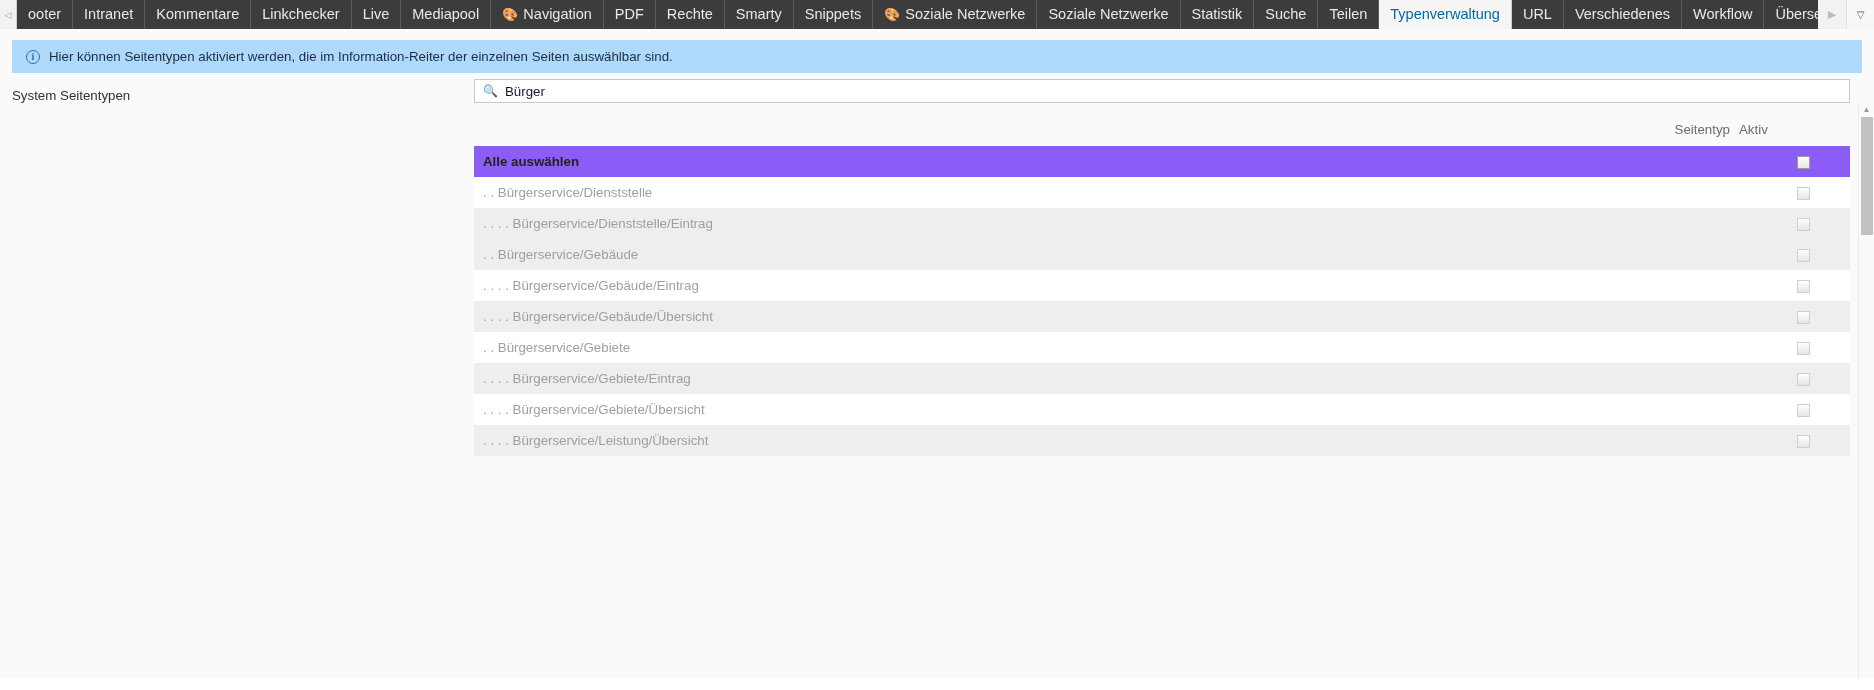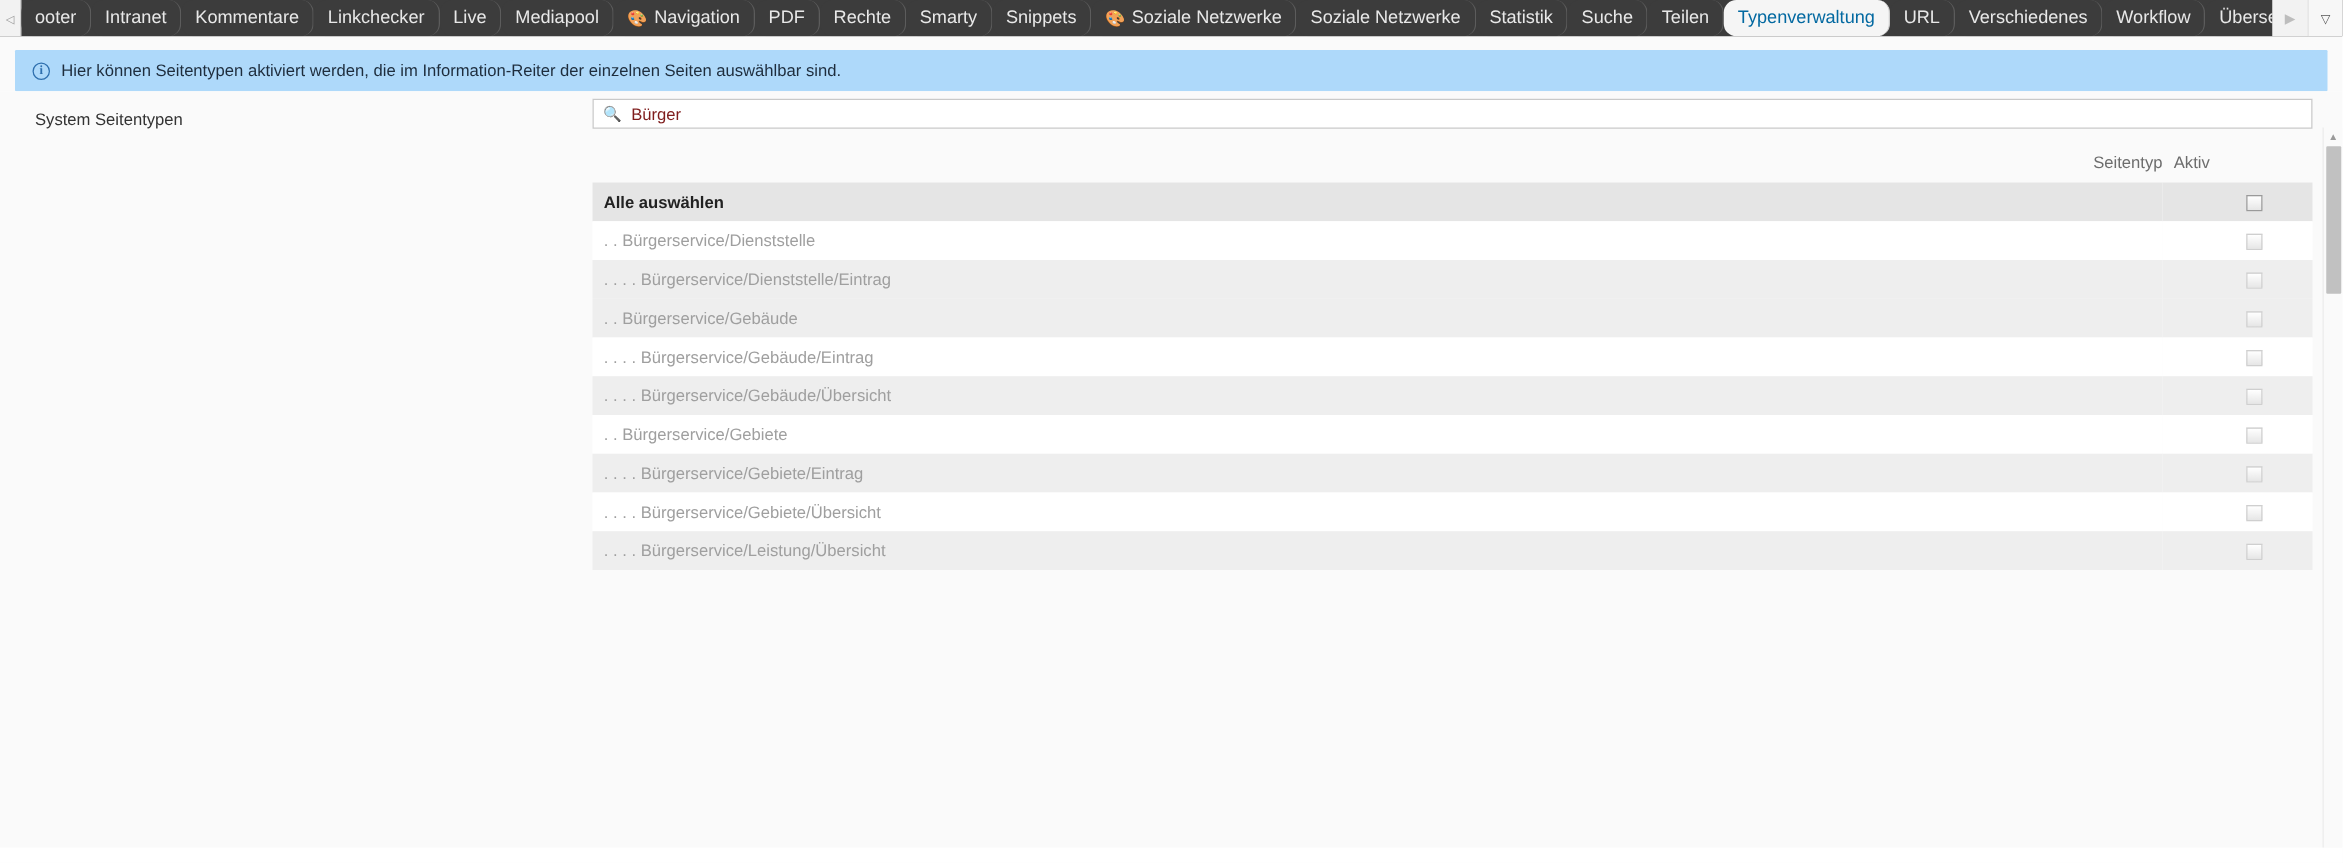--- a/index.html
+++ b/index.html
@@ -43,21 +43,20 @@
     gap: 5px;
     padding: 0 11px;
     background: #3c3c3c;
     color: #e8e8e8;
     font-size: 14.5px;
     line-height: 1;
     white-space: nowrap;
     border-right: 1px solid #5c5c5c;
     cursor: pointer;
     flex: 0 0 auto;
-    border-radius: 10px;
   }
   .tab.first { border-left: none; }
   .tab.active {
     background: #f5f5f5;
     color: #0369a1;
     border-right: 1px solid #cfcfcf;
   }
   .tab .emoji { font-size: 13px; line-height: 1; }
   .tab-right-tools {
     display: flex; align-items: stretch; flex: 0 0 auto;
@@ -109,21 +108,21 @@
 
   
   .content {
     position: relative;
     background: #fafafa;
     height: 605px;
     padding-top: 11px;
   }
   .section-label {
     position: absolute;
-    left: 28px;
+    left: 12px;
     top: 15px;
     font-size: 13.3px;
     color: #333;
   }
 
   .right-pane {
     position: absolute;
     left: 474px;
     right: 24px;
     top: 6px;
@@ -139,21 +138,21 @@
     align-items: center;
     gap: 7px;
     padding: 0 8px;
     width: 100%;
   }
   .search-icon { font-size: 12px; color: #8f8f8f; line-height: 1; }
   .search-input {
     border: none; outline: none;
     font-family: "Liberation Sans", sans-serif;
     font-size: 13.3px;
-    color: #7f1d1d;
+    color: #0f172a;
     background: transparent;
     width: 100%;
     padding: 0;
   }
 
   
   .table {
     margin-top: 13px;
     width: 100%;
     border-collapse: collapse;
@@ -170,21 +169,21 @@
   .table th.aktiv-col { text-align: left; padding-right: 40px; width: 120px; }
   .table td {
     font-size: 13.3px;
     padding: 8px 0 8px 9px;
     height: 30px;
   }
   .table td.chk-cell { text-align: right; padding-right: 40px; }
   tr.row-odd td { background: #ffffff; }
   tr.row-even td { background: #eeeeee; }
   tr.select-all td {
-    background: #e5e5e5;
+    background: #8b5cf6;
     font-weight: bold;
     color: #222;
   }
   .type-label { color: #9f9f9f; }
 
   .chk {
     display: inline-block;
     width: 13px; height: 13px;
     border: 1px solid #cfcfcf;
     background: linear-gradient(#ffffff, #e6e6e6);

